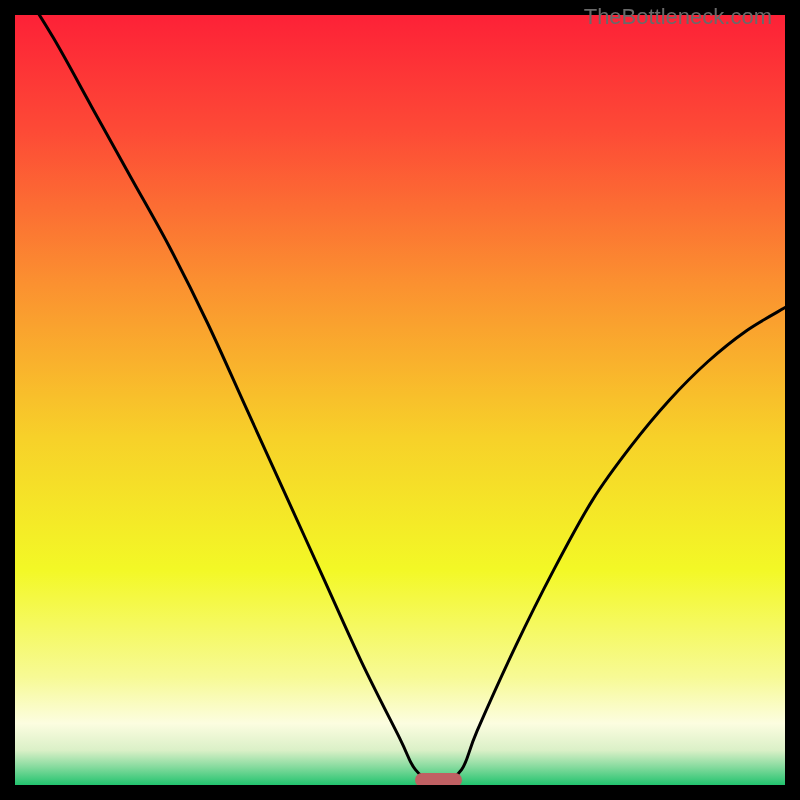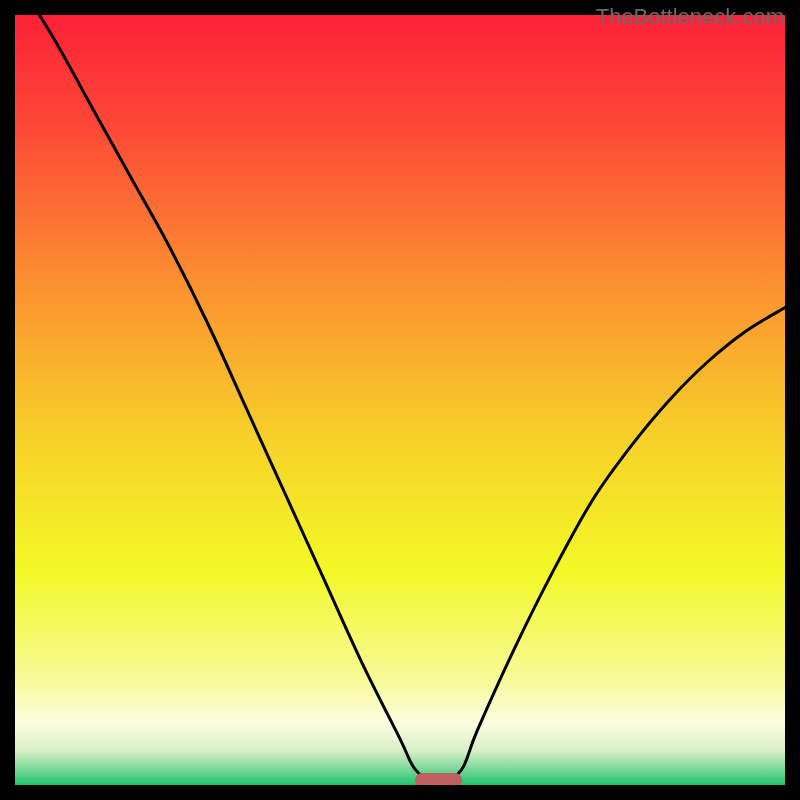--- a/index.html
+++ b/index.html
@@ -6,21 +6,21 @@
   body {
     width: 800px;
     height: 800px;
     background: #000;
     position: relative;
     font-family: Arial, sans-serif;
   }
   .attribution {
     position: absolute;
     top: 4px;
-    right: 16px;
+    right: 28px;
     color: #6a6a6a;
     font-size: 22px;
     z-index: 10;
   }
   .plot-area {
     position: absolute;
     left: 15px;
     top: 15px;
     width: 770px;
     height: 770px;

